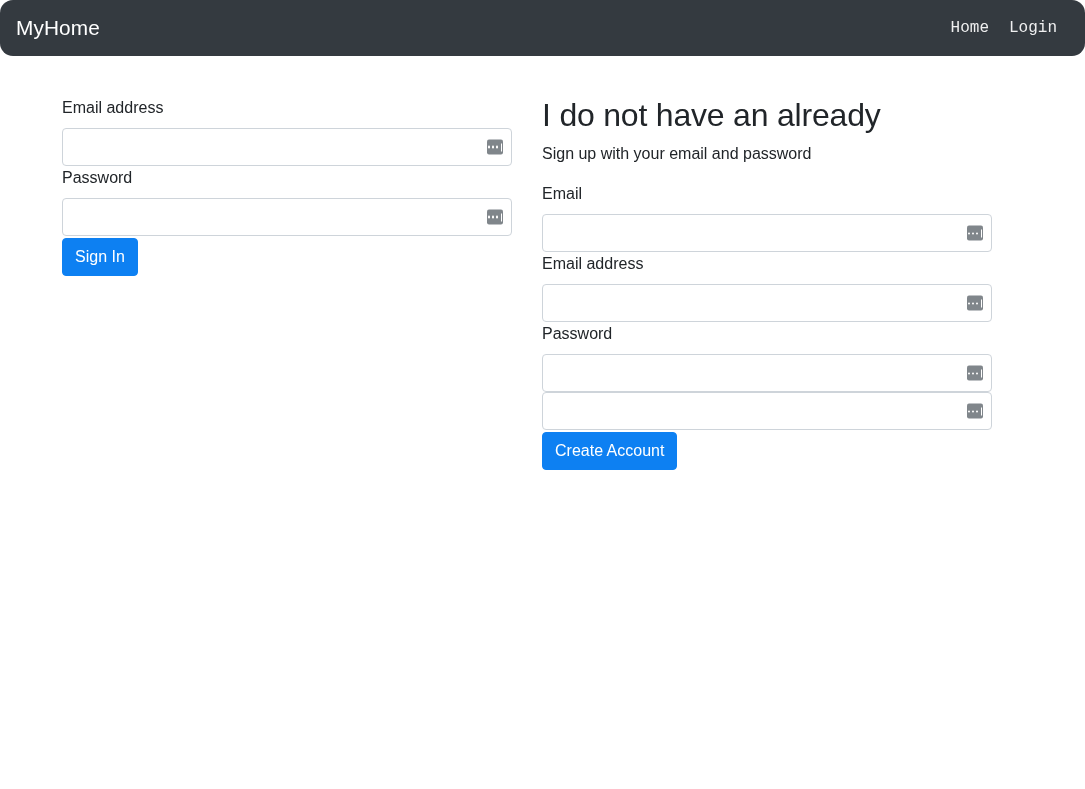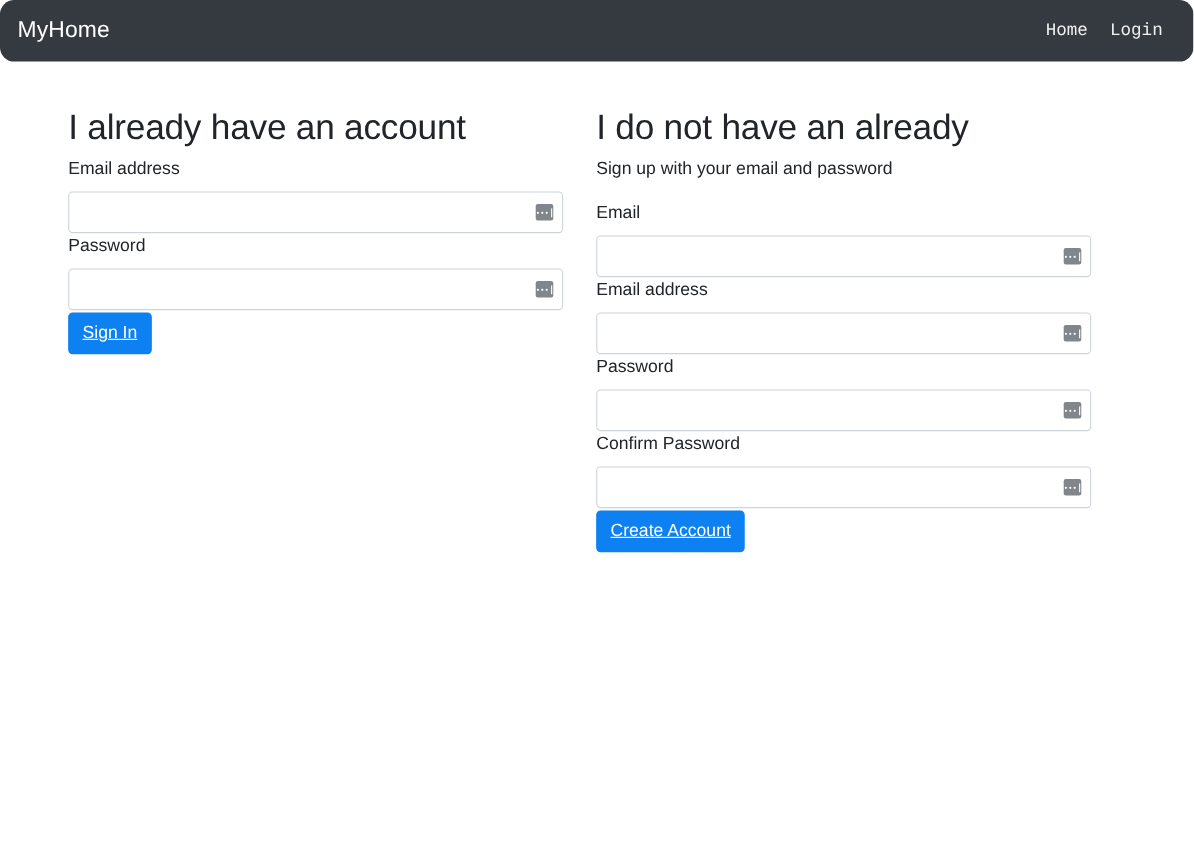--- a/index.html
+++ b/index.html
@@ -145,39 +145,37 @@
     font-family: "Liberation Sans", sans-serif;
     font-size: 16px;
     line-height: 1.5;
     color: #ffffff;
     background: #0d80f2;
     border: 1px solid #0d80f2;
     border-radius: 4px;
     padding: 6px 12px;
     margin-top: 2px;
     cursor: pointer;
-    text-decoration: underline;
   }
 </style>
 </head>
 <body>
 
 <div class="navbar">
   <a class="navbar-brand">MyHome</a>
   <div class="nav-links">
     <a class="nav-link">Home</a>
     <a class="nav-link">Login</a>
   </div>
 </div>
 
 <div class="container">
   <div class="row">
 
     <div class="col">
-      <h1 class="section-title">I already have an account</h1>
 
       <div class="form-group">
         <label class="form-label">Email address</label>
         <div class="input-wrap">
           <input class="form-control" type="email" placeholder="" style="">
           <span class="field-badge">
             <i></i>
             <i></i>
             <i></i>
             <span class="caret"></span>
@@ -238,21 +236,20 @@
           <span class="field-badge">
             <i></i>
             <i></i>
             <i></i>
             <span class="caret"></span>
           </span>
         </div>
       </div>
 
       <div class="form-group">
-        <label class="form-label">Confirm Password</label>
         <div class="input-wrap">
           <input class="form-control" type="password" placeholder="" style="">
           <span class="field-badge">
             <i></i>
             <i></i>
             <i></i>
             <span class="caret"></span>
           </span>
         </div>
       </div>

